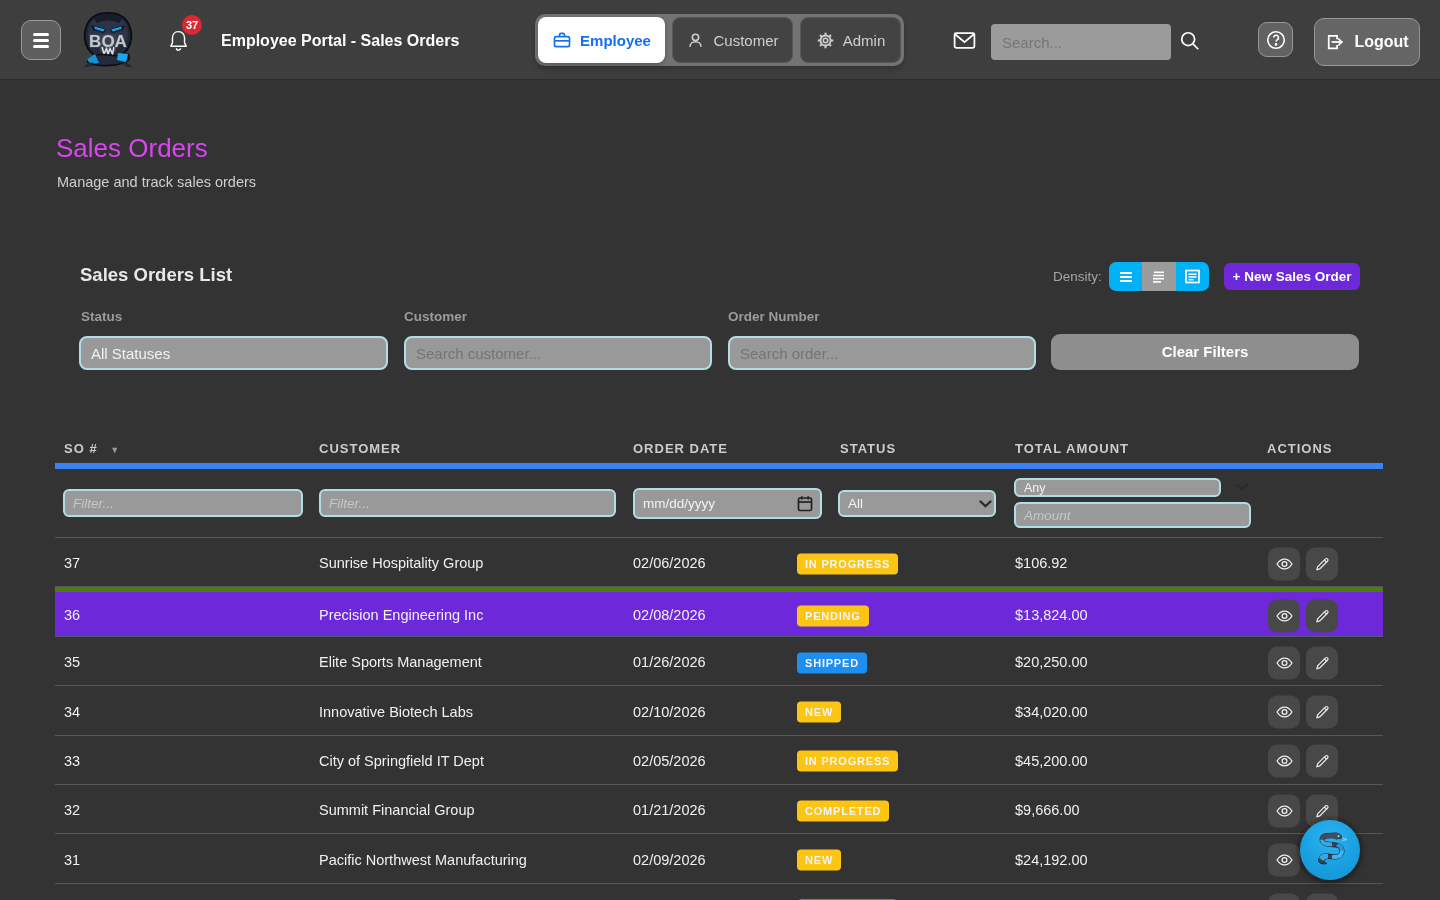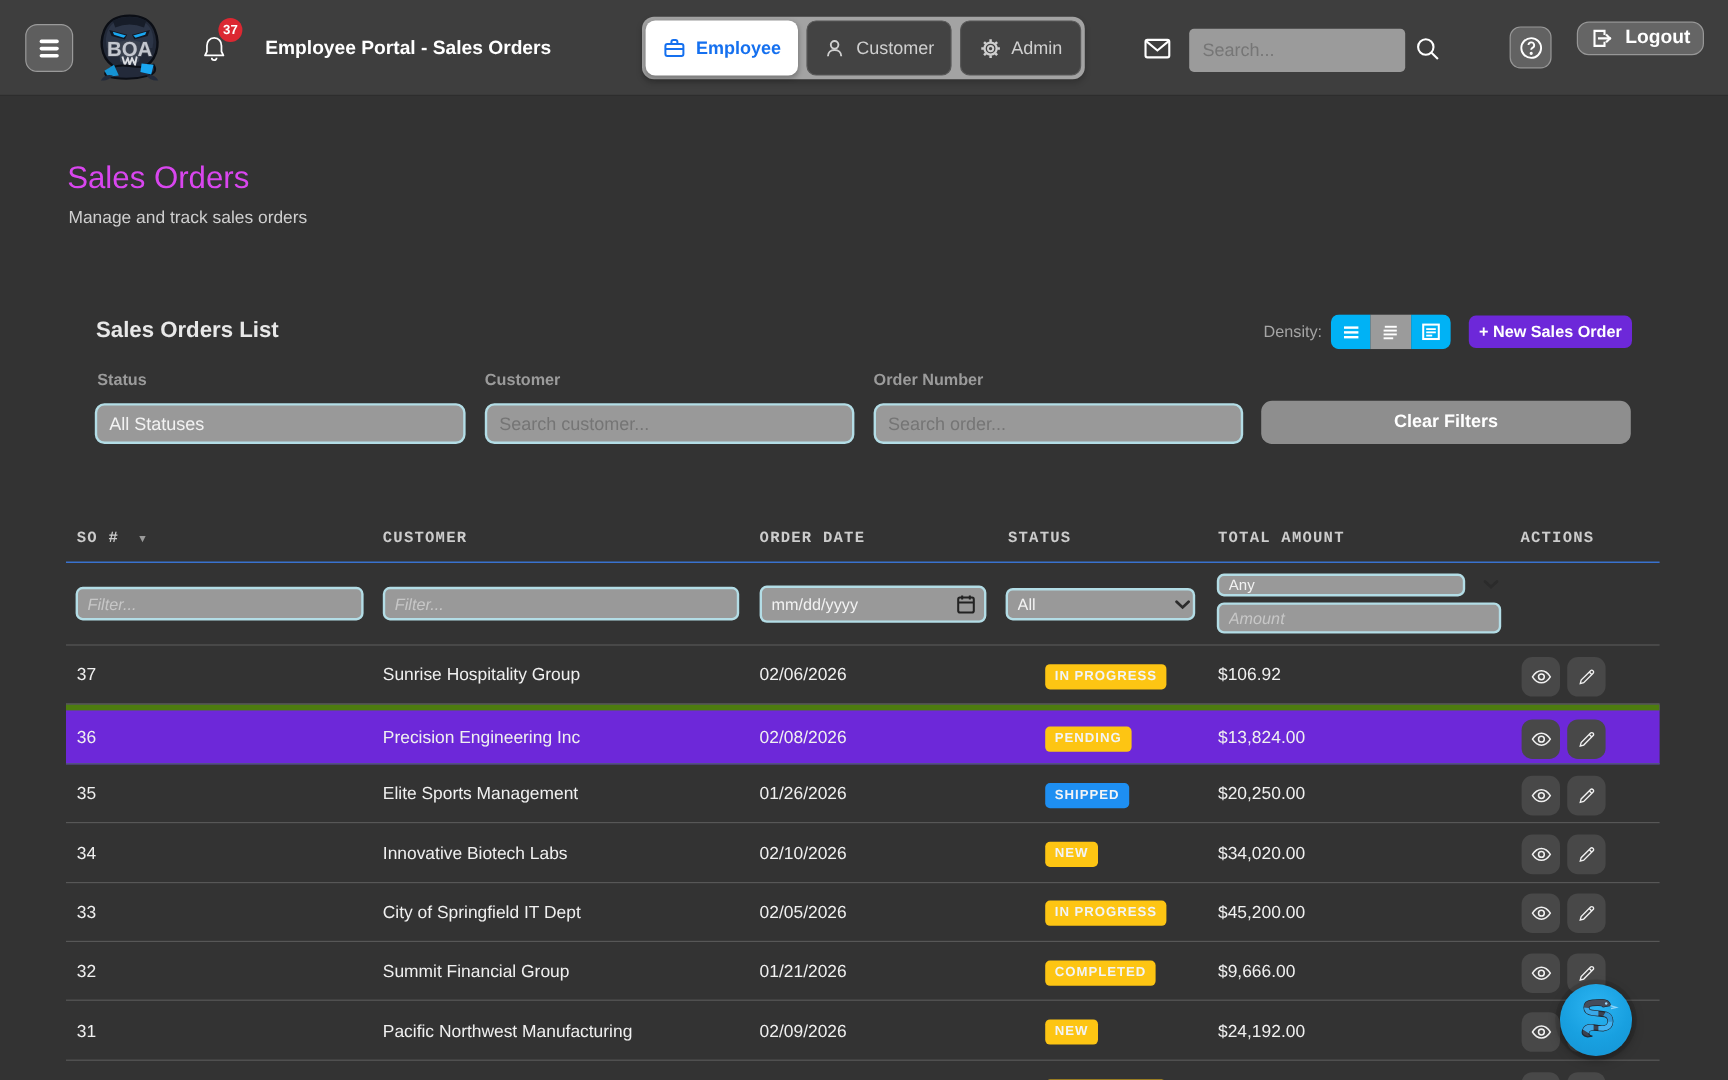--- a/index.html
+++ b/index.html
@@ -10,34 +10,34 @@
 
 .topbar { position:absolute; left:0; top:0; width:1440px; height:80px; background:#3e3e3e; border-bottom:1px solid #2d2d2d; }
 .hamb { position:absolute; left:21px; top:20px; width:40px; height:40px; background:#5e5e5e; border:1.5px solid #9a9a9a; border-radius:10px; }
 .hamb i { position:absolute; left:11px; width:16px; height:2.5px; background:#fff; border-radius:2px; }
 .hamb i:nth-child(1){ top:12px; } .hamb i:nth-child(2){ top:18px; } .hamb i:nth-child(3){ top:24px; }
 .logo { position:absolute; left:80px; top:11px; width:56px; height:58px; }
 .bell { position:absolute; left:168px; top:29px; width:21px; height:23px; }
 .badge { position:absolute; left:182px; top:15px; width:20px; height:20px; border-radius:10px; background:#dc2832; color:#fff; font-size:11px; font-weight:bold; text-align:center; line-height:20px; }
 .apptitle { position:absolute; left:221px; top:32px; color:#fff; font-size:16px; font-weight:bold; }
 
-.tabs { position:absolute; left:535px; top:14px; height:52px; background:#a3a3a3; border-radius:10px; padding:3px; display:flex; box-shadow:0 3px 5px rgba(0,0,0,0.2); }
+.tabs { position:absolute; left:535px; top:14px; height:52px; background:#737373; border-radius:10px; padding:3px; display:flex; box-shadow:0 3px 5px rgba(0,0,0,0.2); }
 .tab { height:46px; border-radius:8px; display:flex; align-items:center; justify-content:center; gap:8px; font-size:15px; color:#cfcfcf; background:#434343; border:1px solid #585858; margin-right:7px; }
 .tab:last-child { margin-right:0; }
 .tab.active { background:#ffffff; color:#1570ef; font-weight:bold; border:none; box-shadow:0 2px 4px rgba(0,0,0,0.25); }
 .tab.t-emp { width:127px; }
 .tab.t-cus { width:121px; }
 .tab.t-adm { width:101px; }
 
 .mailico { position:absolute; left:952px; top:28px; }
 .searchbox { position:absolute; left:991px; top:24px; width:180px; height:36px; background:#9b9b9b; border:none; border-radius:4px; padding:0 11px; font-size:15px; color:#333; font-family:"Liberation Sans", sans-serif; }
 .searchbox::placeholder { color:#767676; }
 .magico { position:absolute; left:1179px; top:30px; }
 .helpbtn { position:absolute; left:1258px; top:22px; width:35px; height:35px; background:#626262; border:1.5px solid #979797; border-radius:9px; display:flex; align-items:center; justify-content:center; }
-.logoutbtn { position:absolute; left:1314px; top:18px; width:106px; height:28px; background:#656565; border:1.5px solid #979797; border-radius:10px; display:flex; align-items:center; justify-content:center; gap:9px; color:#fff; font-size:16px; font-weight:bold; }
+.logoutbtn { position:absolute; left:1314px; top:18px; width:106px; height:48px; background:#656565; border:1.5px solid #979797; border-radius:10px; display:flex; align-items:center; justify-content:center; gap:9px; color:#fff; font-size:16px; font-weight:bold; }
 
 
 .h1 { position:absolute; left:56px; top:133px; color:#d946ef; font-size:26px; font-weight:400; }
 .sub { position:absolute; left:57px; top:174px; color:#cfcfcf; font-size:14.5px; }
 
 
 .listtitle { position:absolute; left:80px; top:264px; color:#e8e8e8; font-size:18.5px; font-weight:bold; }
 .density-label { position:absolute; left:1053px; top:269px; color:#a5a5a5; font-size:13.5px; }
 .density { position:absolute; left:1109px; top:262px; width:100px; height:29px; border-radius:7px; overflow:hidden; display:flex; }
 .density .seg { width:33.3px; height:29px; display:flex; align-items:center; justify-content:center; }
@@ -50,38 +50,38 @@
 .fl1 { left:81px; } .fl2 { left:404px; } .fl3 { left:728px; }
 .fctrl { position:absolute; top:336px; height:34px; background:#999999; border:2px solid #b3dde6; border-radius:8px; color:#f2f2f2; font-size:15px; padding:0 10px; font-family:"Liberation Sans", sans-serif; appearance:none; -webkit-appearance:none; }
 .fc1 { left:79px; width:309px; }
 .fc2 { left:404px; width:308px; }
 .fc3 { left:728px; width:308px; }
 .fctrl::placeholder { color:#757575; }
 .clearbtn { position:absolute; left:1051px; top:334px; width:308px; height:36px; background:#8e8e8e; border-radius:9px; color:#fff; font-size:15px; font-weight:bold; text-align:center; line-height:36px; }
 
 
 .table { position:absolute; left:55px; top:430px; width:1328px; }
-.thead { position:relative; height:39px; border-bottom:1px solid #3b82f6;font-family:Liberation Mono, monospace; }
+.thead { position:relative; height:39px; border-bottom:6px solid #3b82f6; }
 .th { position:absolute; top:11px; color:#cccccc; font-size:13px; font-weight:bold; letter-spacing:1px; }
 .c1 { left:9px; } .c2 { left:264px; } .c3 { left:578px; } .c4 { left:785px; } .c5 { left:960px; } .c6 { left:1212px; }
 .sortarrow { font-size:9px; margin-left:8px; letter-spacing:0; color:#9a9a9a; }
 .tfilters { position:relative; height:69px; border-bottom:1px solid #575757; }
 .tf { position:absolute; background:#999; border:2px solid #b3dde6; border-radius:6px; color:#f2f2f2; font-size:13.5px; padding:0 8px; font-family:"Liberation Sans", sans-serif; }
 .tf::placeholder { color:#c7c7c7; font-style:italic; }
 .tf1 { left:8px; top:20px; width:240px; height:28px; }
 .tf2 { left:264px; top:20px; width:297px; height:28px; }
 .tf3 { left:578px; top:19px; width:189px; height:31px; }
 .tf4 { left:783px; top:21px; width:158px; height:27px; appearance:none; -webkit-appearance:none; font-weight:normal; }
 .tf5 { left:959px; top:9px; width:207px; height:19px; font-size:12.5px; appearance:none; -webkit-appearance:none; }
 .tf6 { left:959px; top:33px; width:237px; height:26px; }
 
 .row { position:relative; height:49.4px; border-bottom:1px solid #575757; }
 .row.sel { background:#6d28d9; border-top:5px solid #4d7c0f; border-bottom:1px solid #4e5e6c; }
 .cell { position:absolute; top:52.5%; transform:translateY(-50%); color:#f0f0f0; font-size:14.5px; }
-.pill { position:absolute; top:53.5%; transform:translateY(-50%); left:816px; height:21px; border-radius:4px; color:#f2f4f6; font-size:11px; font-weight:bold; letter-spacing:0.8px; line-height:21px; padding:0 8px; }
+.pill { position:absolute; top:53.5%; transform:translateY(-50%); left:742px; height:21px; border-radius:4px; color:#f2f4f6; font-size:11px; font-weight:bold; letter-spacing:0.8px; line-height:21px; padding:0 8px; }
 .pill.amber { background:#fdc513; }
 .pill.blue { background:#1e8ff2; }
 .abtn { position:absolute; top:53.5%; transform:translateY(-50%); width:32px; height:33px; background:#484848; border-radius:9px; display:flex; align-items:center; justify-content:center; }
 .ab1 { left:1213px; } .ab2 { left:1251px; }
 
 
 .fab { position:absolute; left:1300px; top:820px; width:60px; height:60px; border-radius:50%; background:radial-gradient(circle at 50% 32%, #2cb4f2 0%, #18a0e0 55%, #1593d3 100%); box-shadow:0 0 0 4px rgba(0,0,0,0.10), 0 3px 10px rgba(0,0,0,0.35); display:flex; align-items:center; justify-content:center; }
 </style>
 </head>
 <body>

